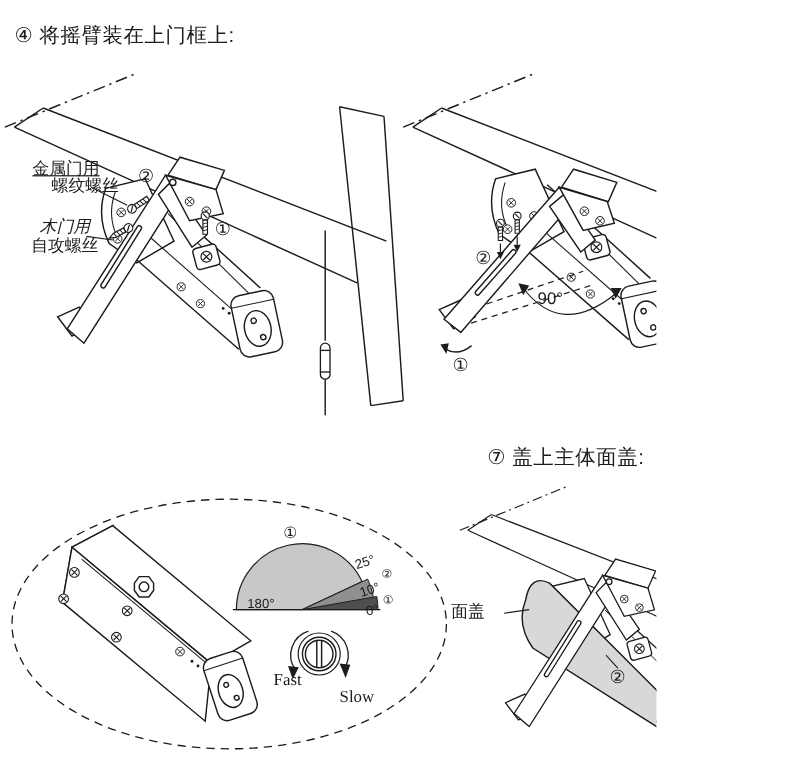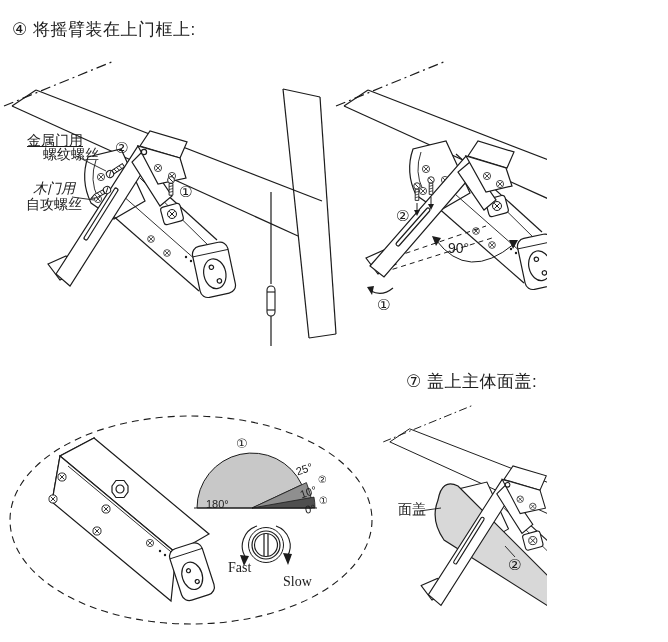--- a/index.html
+++ b/index.html
@@ -227,17 +227,17 @@
 <div class="lbl gauge-lg" style="left:236px;top:437px;">①</div>
 <div class="lbl gauge" style="left:170px;top:498px;margin-left:36px;">180°</div>
 <div class="lbl gauge rot" style="left:296px;top:463px;">25°</div>
 <div class="lbl marker-sm" style="left:318px;top:474px;">②</div>
 <div class="lbl gauge rot" style="left:300px;top:486px;">10°</div>
 <div class="lbl marker-sm" style="left:319px;top:495px;">①</div>
 <div class="lbl gauge rot2" style="left:305px;top:503px;">0°</div>
 <div class="lbl serif" style="left:228px;top:560px;">Fast</div>
 <div class="lbl serif" style="left:283px;top:562px;margin-top:12px;">Slow</div>
 
-<div class="lbl part" style="left:398px;top:501px;text-align:center;">面盖</div>
+<div class="lbl part" style="left:376px;top:501px;text-align:center;">面盖</div>
 <div class="lbl marker" style="left:508px;top:556px;">②</div>
 <div class="lbl marker" style="left:559px;top:602px;">①</div>
 
 </div>
 
 </body></html>

